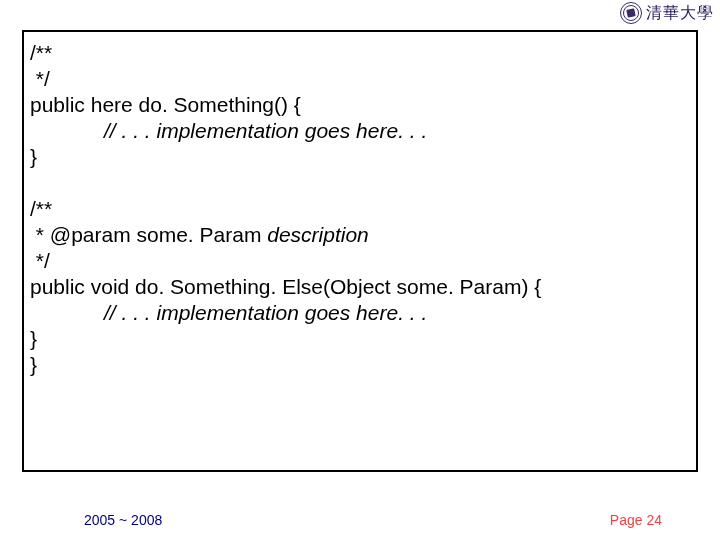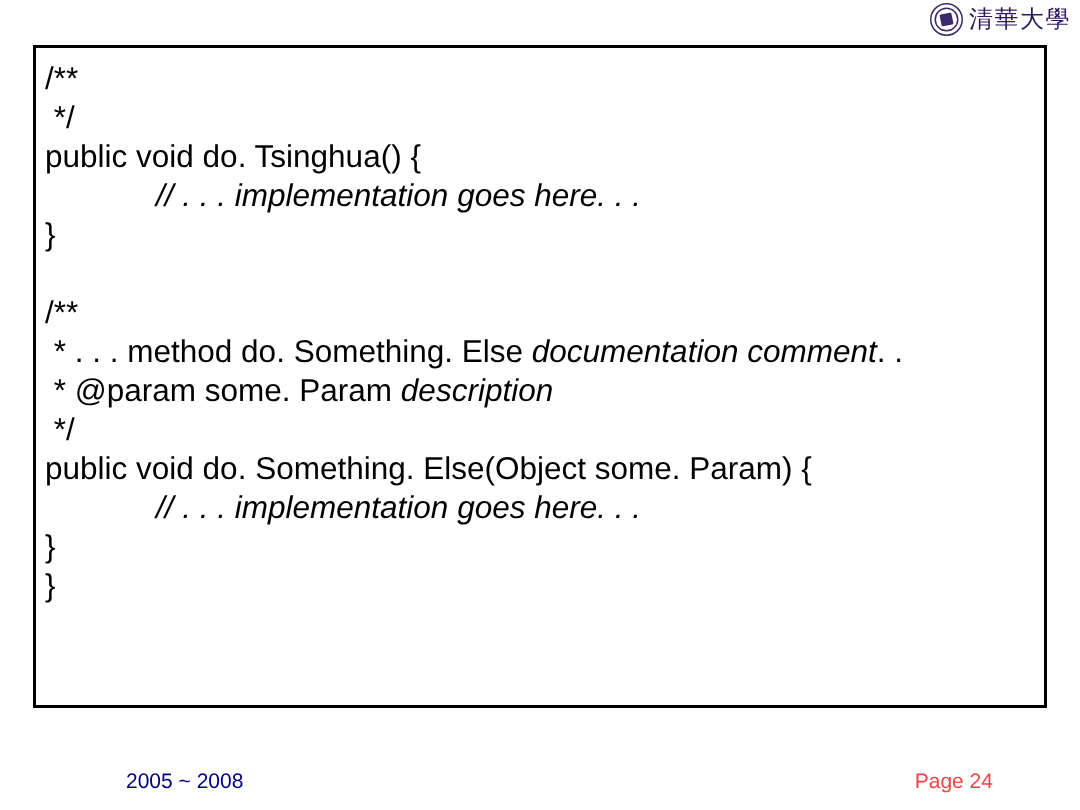--- a/index.html
+++ b/index.html
@@ -104,26 +104,25 @@
 <div class="slide">
 
   <div class="logo">
     <div class="logo-seal"></div>
     <span class="logo-text">清華大學</span>
   </div>
 
   <div class="code-box">
     <div class="line">/**</div>
     <div class="line"> */</div>
-    <div class="line">public void do. Tsinghua() {</div>
+    <div class="line">public here do. Something() {</div>
     <div class="line italic indent1">// . . . implementation goes here. . .</div>
     <div class="line">}</div>
     <div class="line"> </div>
     <div class="line">/**</div>
-    <div class="line"><span> * . . . method do. Something. Else </span><span class="italic">documentation comment</span><span>. .</span></div>
     <div class="line"><span> * @param some. Param </span><span class="italic">description</span></div>
     <div class="line"> */</div>
     <div class="line">public void do. Something. Else(Object some. Param) {</div>
     <div class="line italic indent1">// . . . implementation goes here. . .</div>
     <div class="line">}</div>
     <div class="line">}</div>
   </div>
 
   <div class="footer">
     <span class="footer-left">2005 ~ 2008</span>

